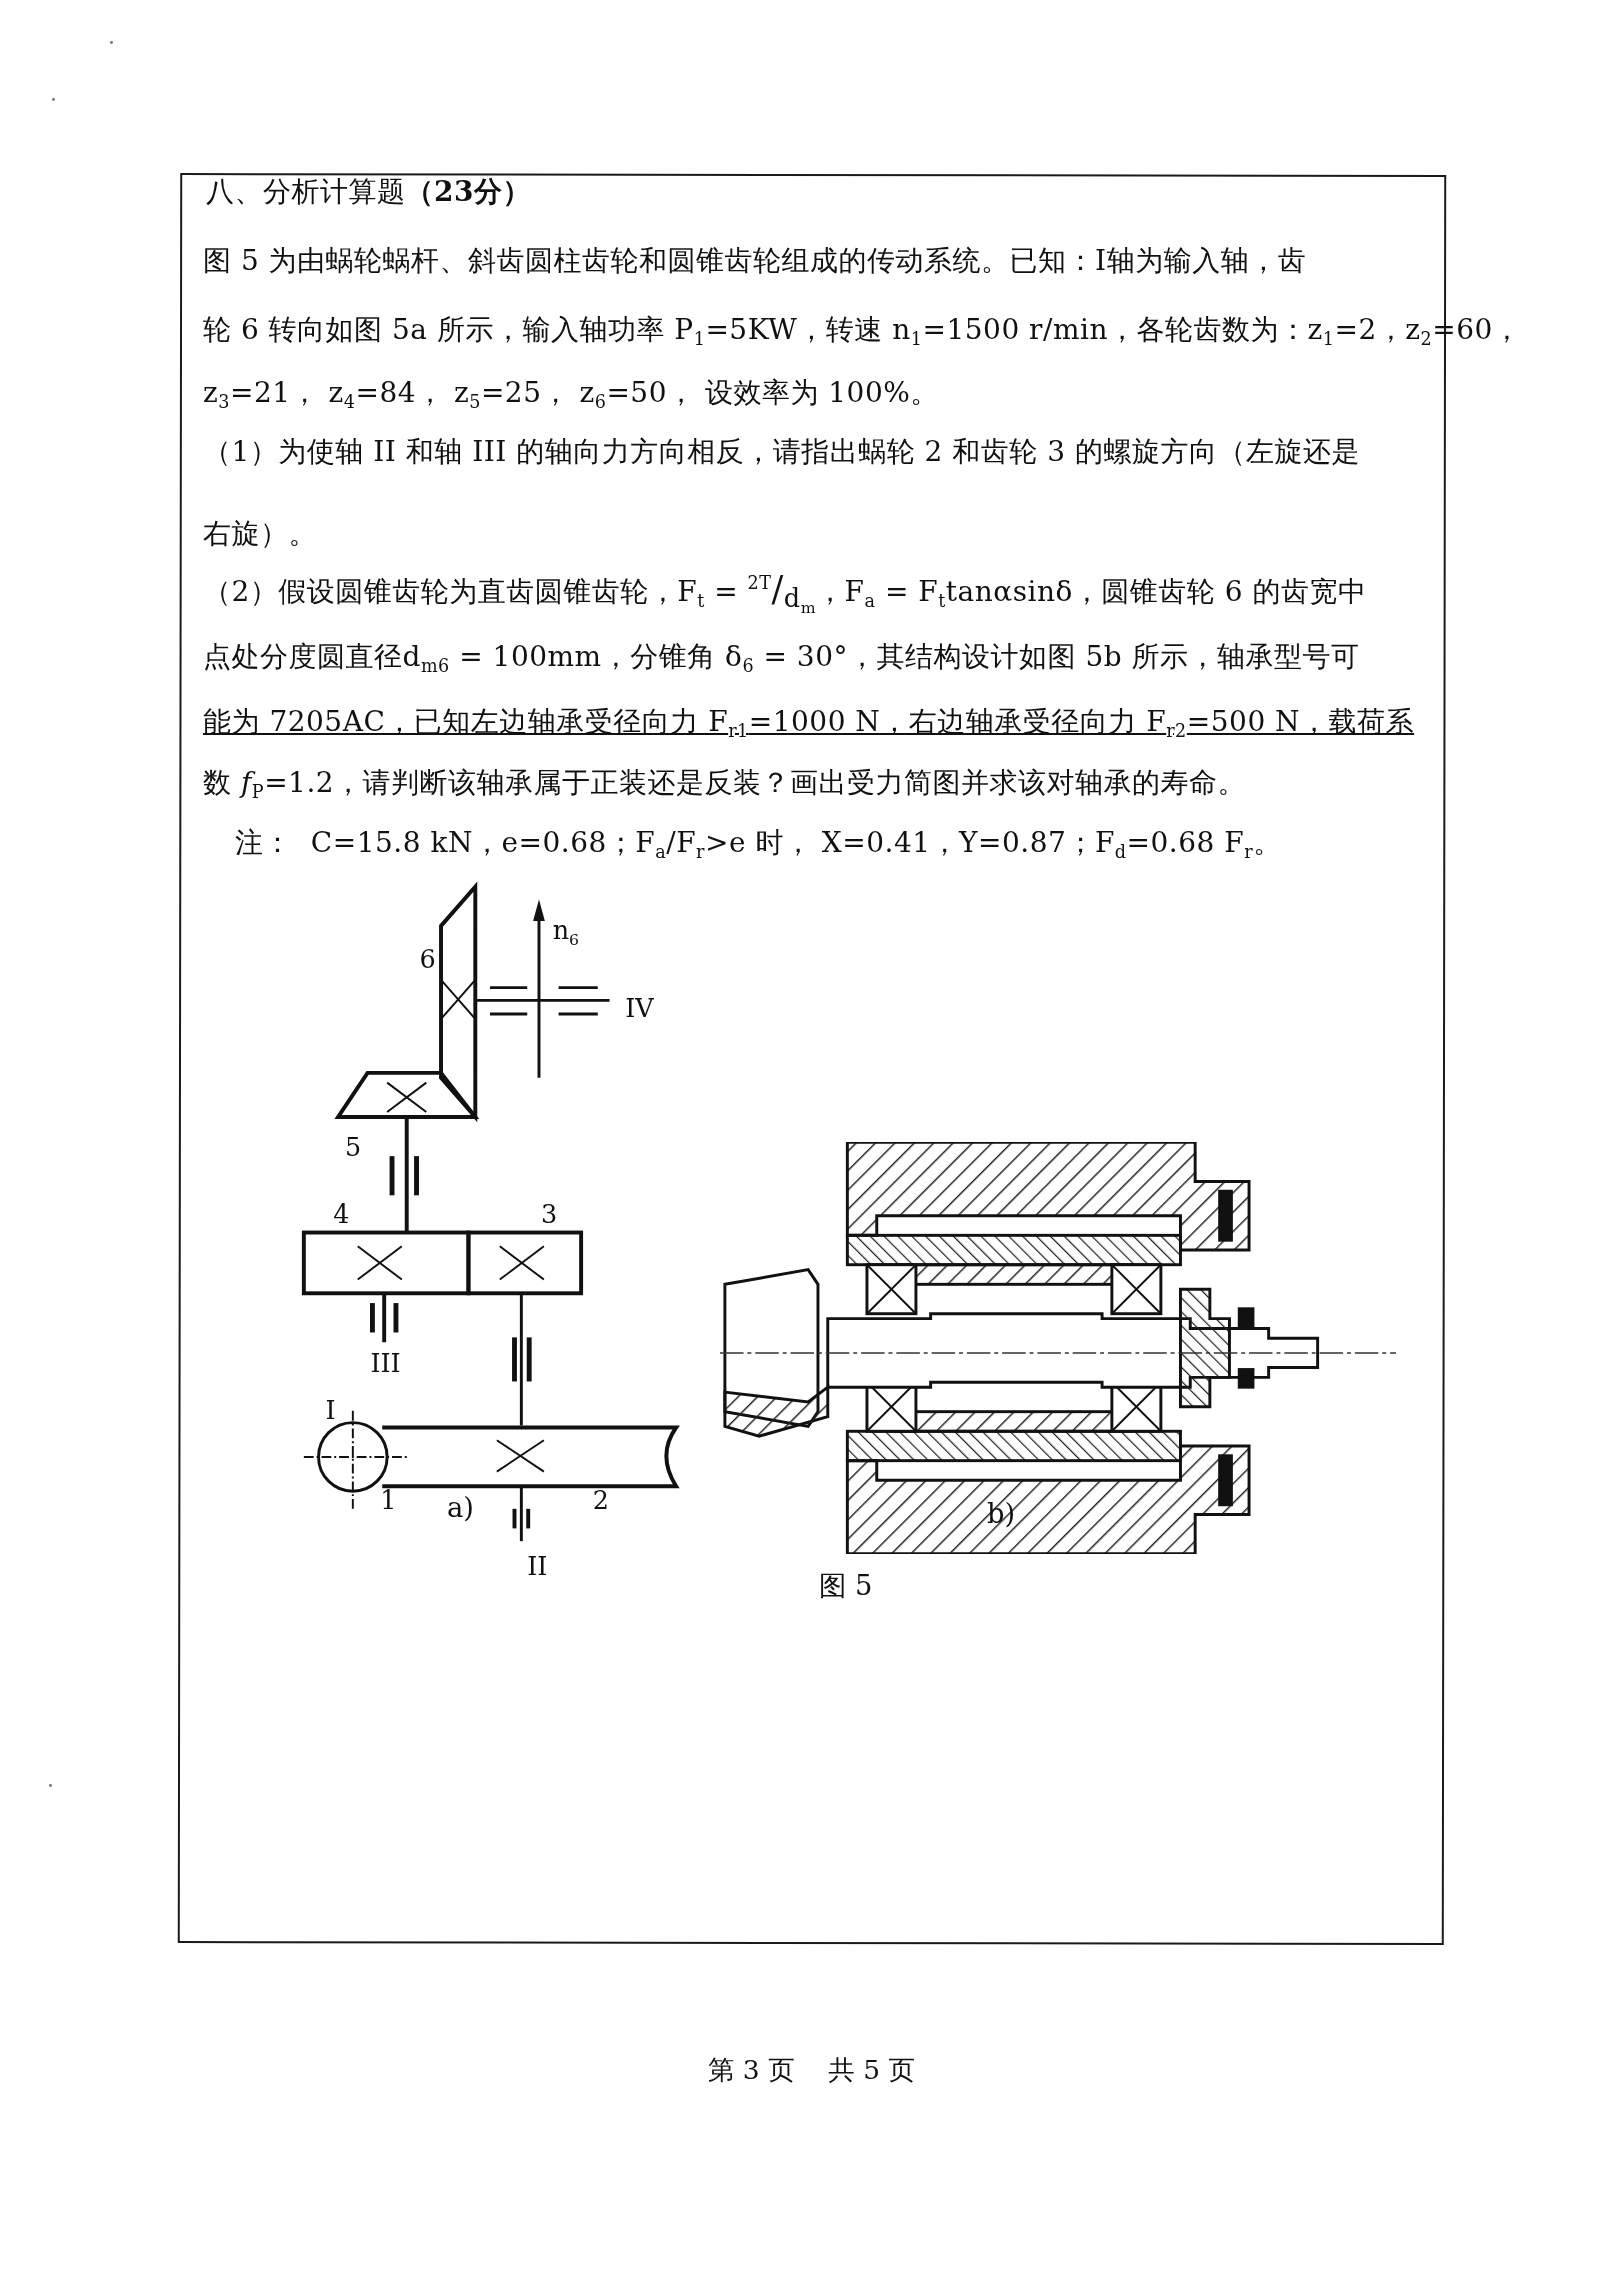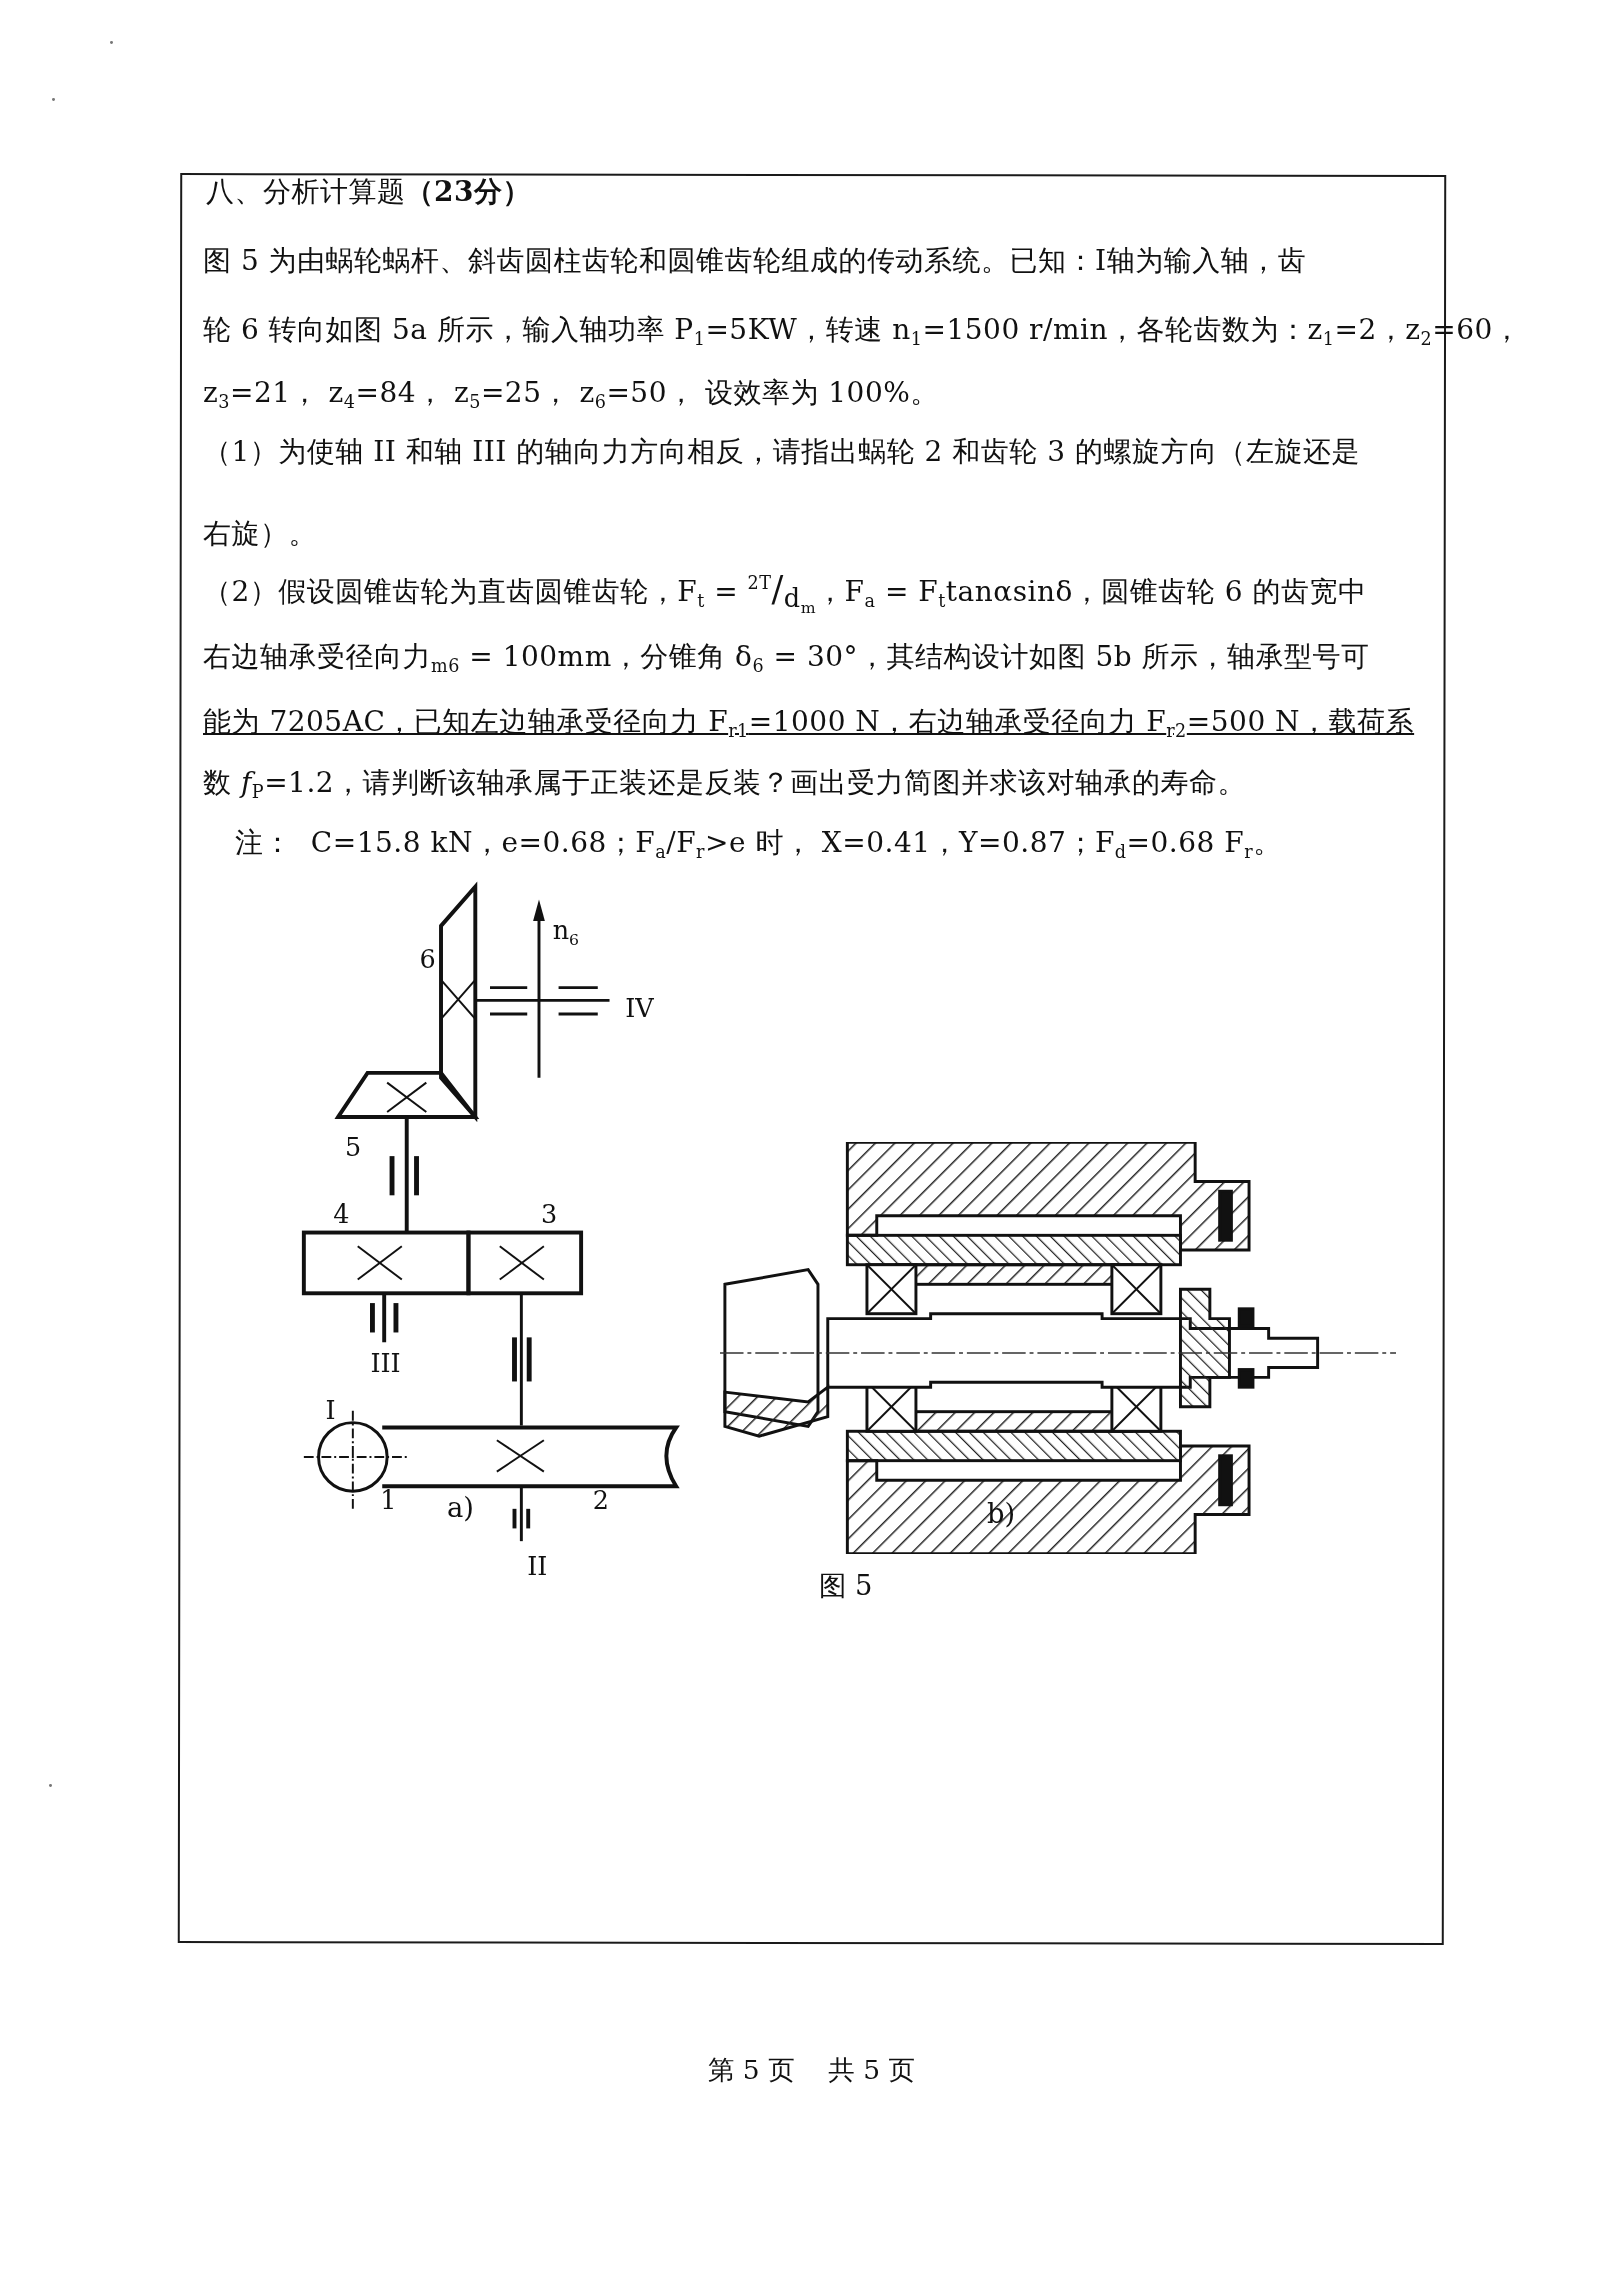--- a/index.html
+++ b/index.html
@@ -40,21 +40,21 @@
 </div>
 
 <div class="line" style="top:434px;">（1）为使轴 II 和轴 III 的轴向力方向相反，请指出蜗轮 2 和齿轮 3 的螺旋方向（左旋还是</div>
 <div class="line" style="top:488px;margin-top:28px;">右旋）。</div>
 
 <div class="line" style="top:566px;">
   <span>（2）假设圆锥齿轮为直齿圆锥齿轮，F</span><span class="sub">t</span><span> = </span><span class="sup">2T</span><span style="font-size:35px;">/</span><span class="sub" style="font-size:25.5px;">d</span><span class="sub" style="font-size:15.7px;vertical-align:-11.8px;">m</span><span>，F</span><span class="sub">a</span><span> = F</span><span class="sub">t</span><span>tanαsinδ，圆锥齿轮 6 的齿宽中</span>
 </div>
 
 <div class="line" style="top:639px;">
-  <span>右边轴承受径向力</span><span class="sub">m6</span><span> = 100mm，分锥角 δ</span><span class="sub">6</span><span> = 30°，其结构设计如图 5b 所示，轴承型号可</span>
+  <span>点处分度圆直径d</span><span class="sub">m6</span><span> = 100mm，分锥角 δ</span><span class="sub">6</span><span> = 30°，其结构设计如图 5b 所示，轴承型号可</span>
 </div>
 
 <div class="line" style="top:704px;text-decoration:underline;">
   <span>能为 7205AC，已知左边轴承受径向力 F</span><span class="sub">r1</span><span>=1000 N，右边轴承受径向力 F</span><span class="sub">r2</span><span>=500 N，载荷系</span>
 </div>
 
 <div class="line" style="top:765px;">
   <span>数 </span><i>f</i><span class="sub">P</span><span>=1.2，请判断该轴承属于正装还是反装？画出受力简图并求该对轴承的寿命。</span>
 </div>
 
@@ -175,19 +175,19 @@
     <rect x="530" y="232" width="14" height="18" fill="#111"></rect>
   </g>
   <line x1="0" y1="215" x2="690" y2="215" stroke="#333" stroke-width="1.5" stroke-dasharray="24,4,4,4"></line>
 </svg>
 
 <div class="caption" style="left:447px;top:1492px;">a)</div>
 <div class="caption" style="left:987px;top:1498px;">b)</div>
 <div class="caption" style="left:819px;top:1568px;">图 5</div>
 
 <div class="footer">
-  <span>第 5 页</span>&nbsp;&nbsp;&nbsp;&nbsp;<span>共 5 页</span>
+  <span>第 3 页</span>&nbsp;&nbsp;&nbsp;&nbsp;<span>共 5 页</span>
 </div>
 
 <div class="speck" style="left:110px;top:41px;width:2.9px;height:2.9px;"></div>
 <div class="speck" style="left:52px;top:98px;width:2.9px;height:2.9px;"></div>
 <div class="speck" style="left:49px;top:1784px;width:2.9px;height:2.9px;"></div>
 
 
 </body></html>

